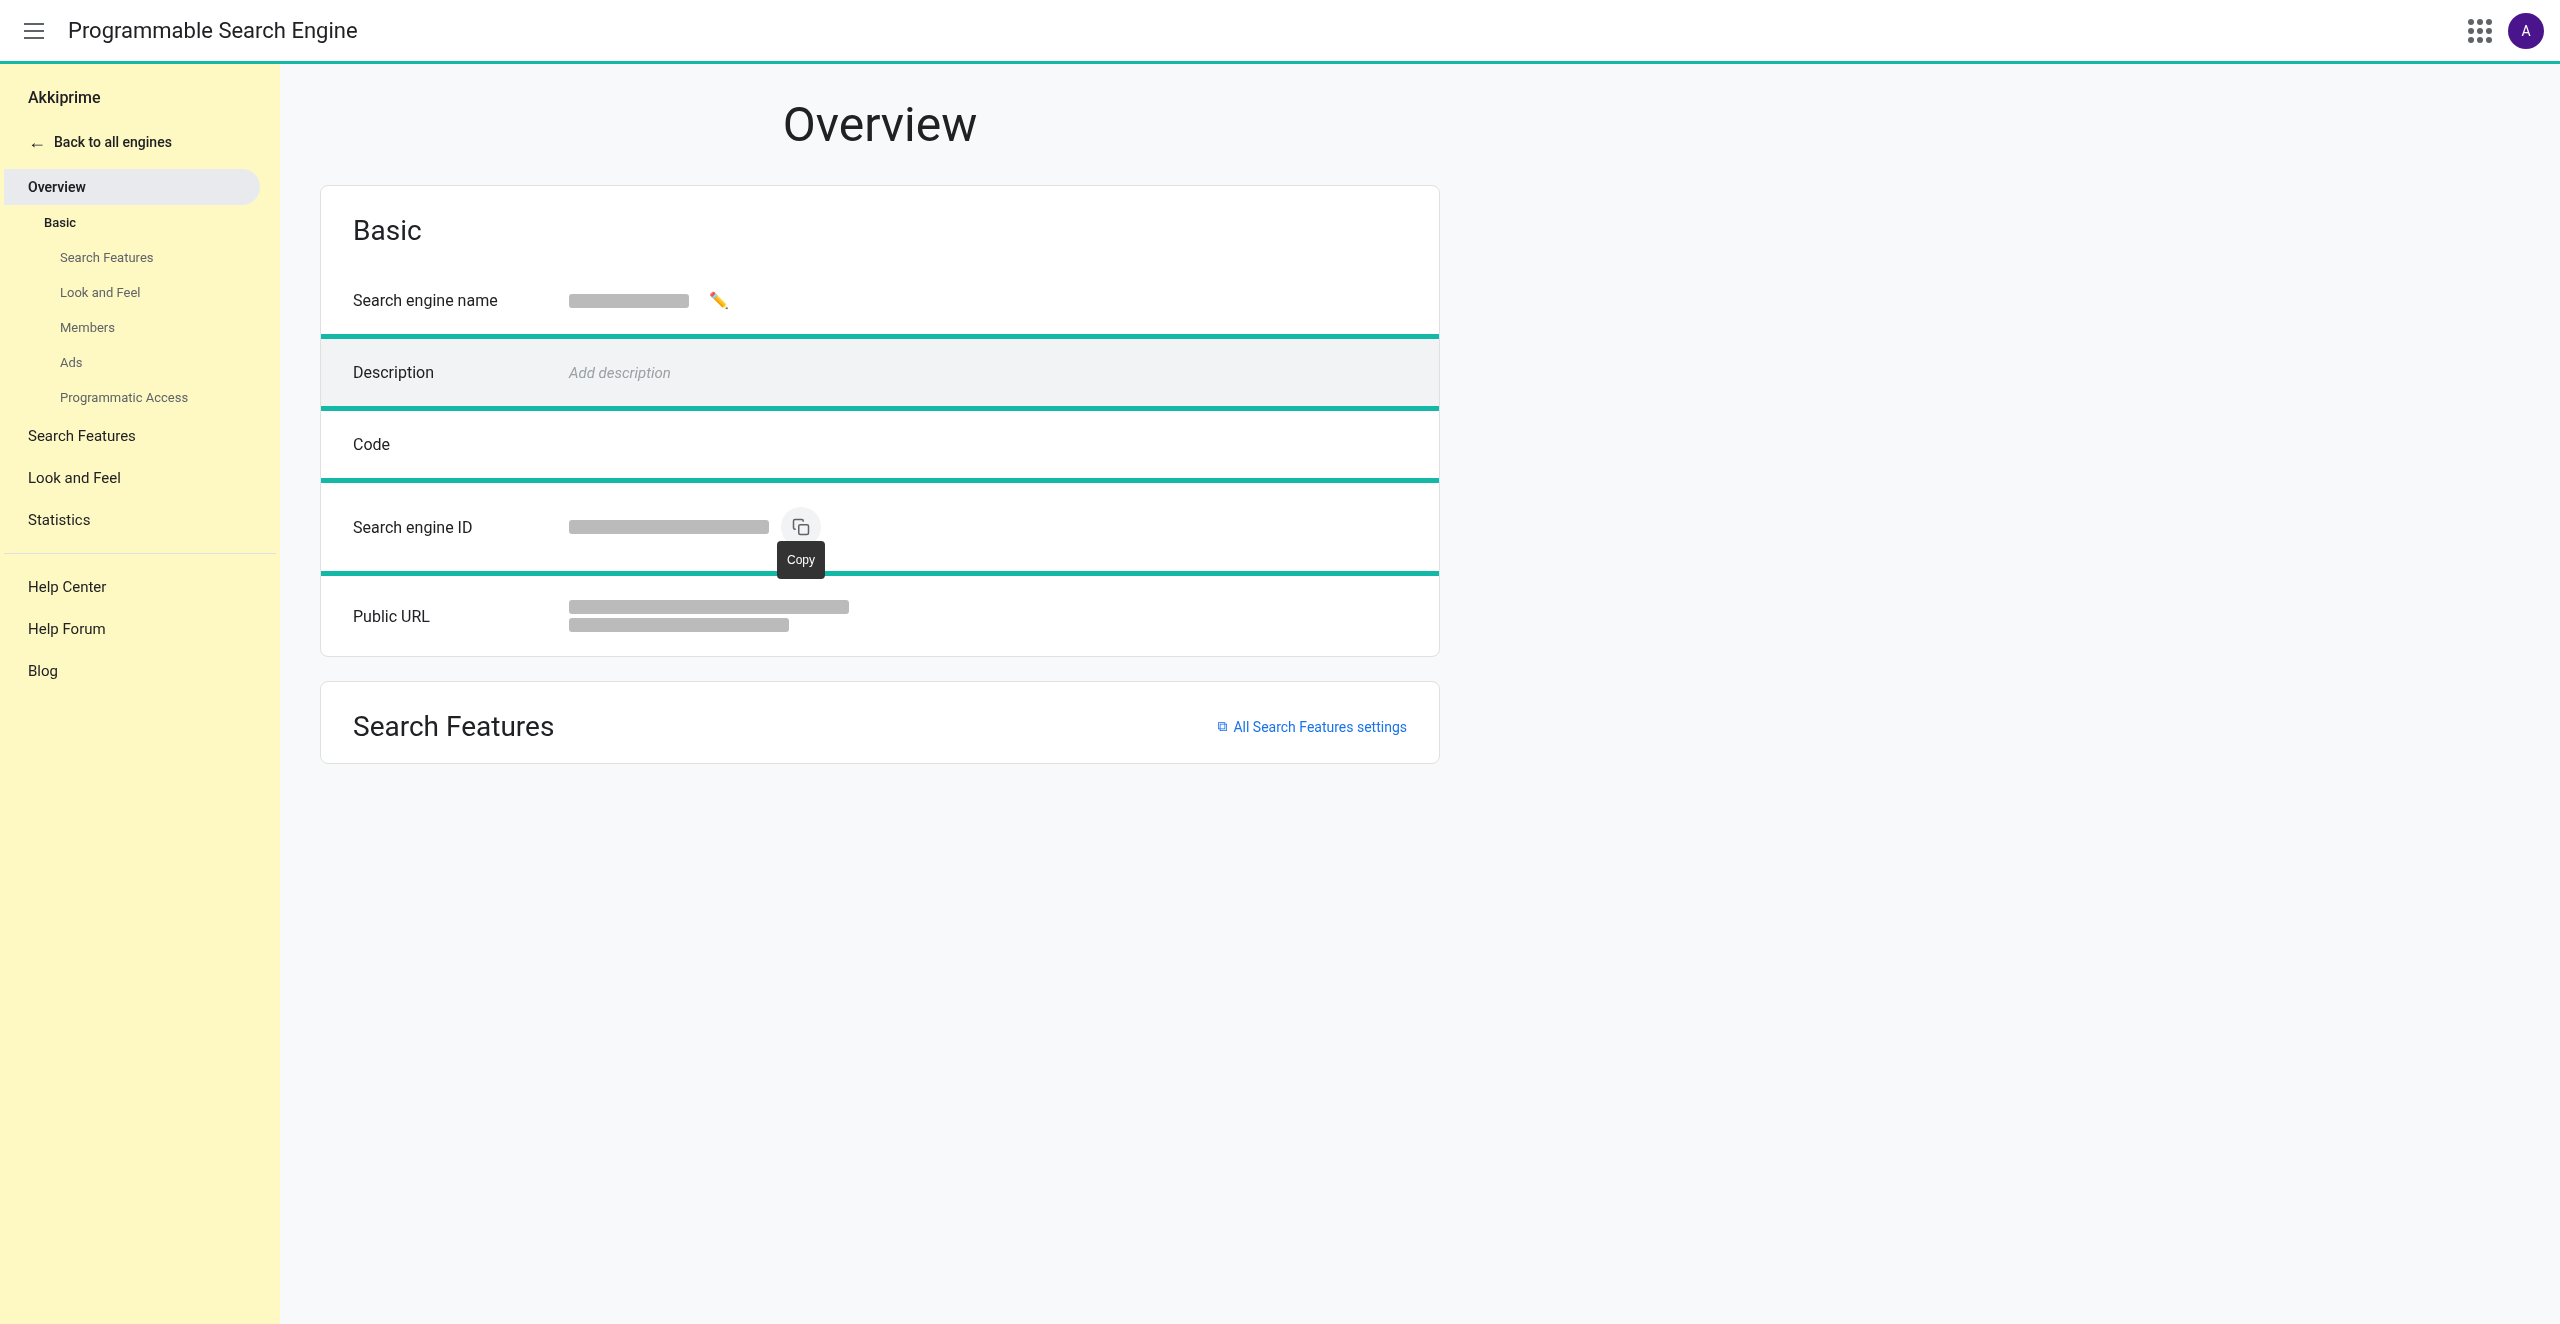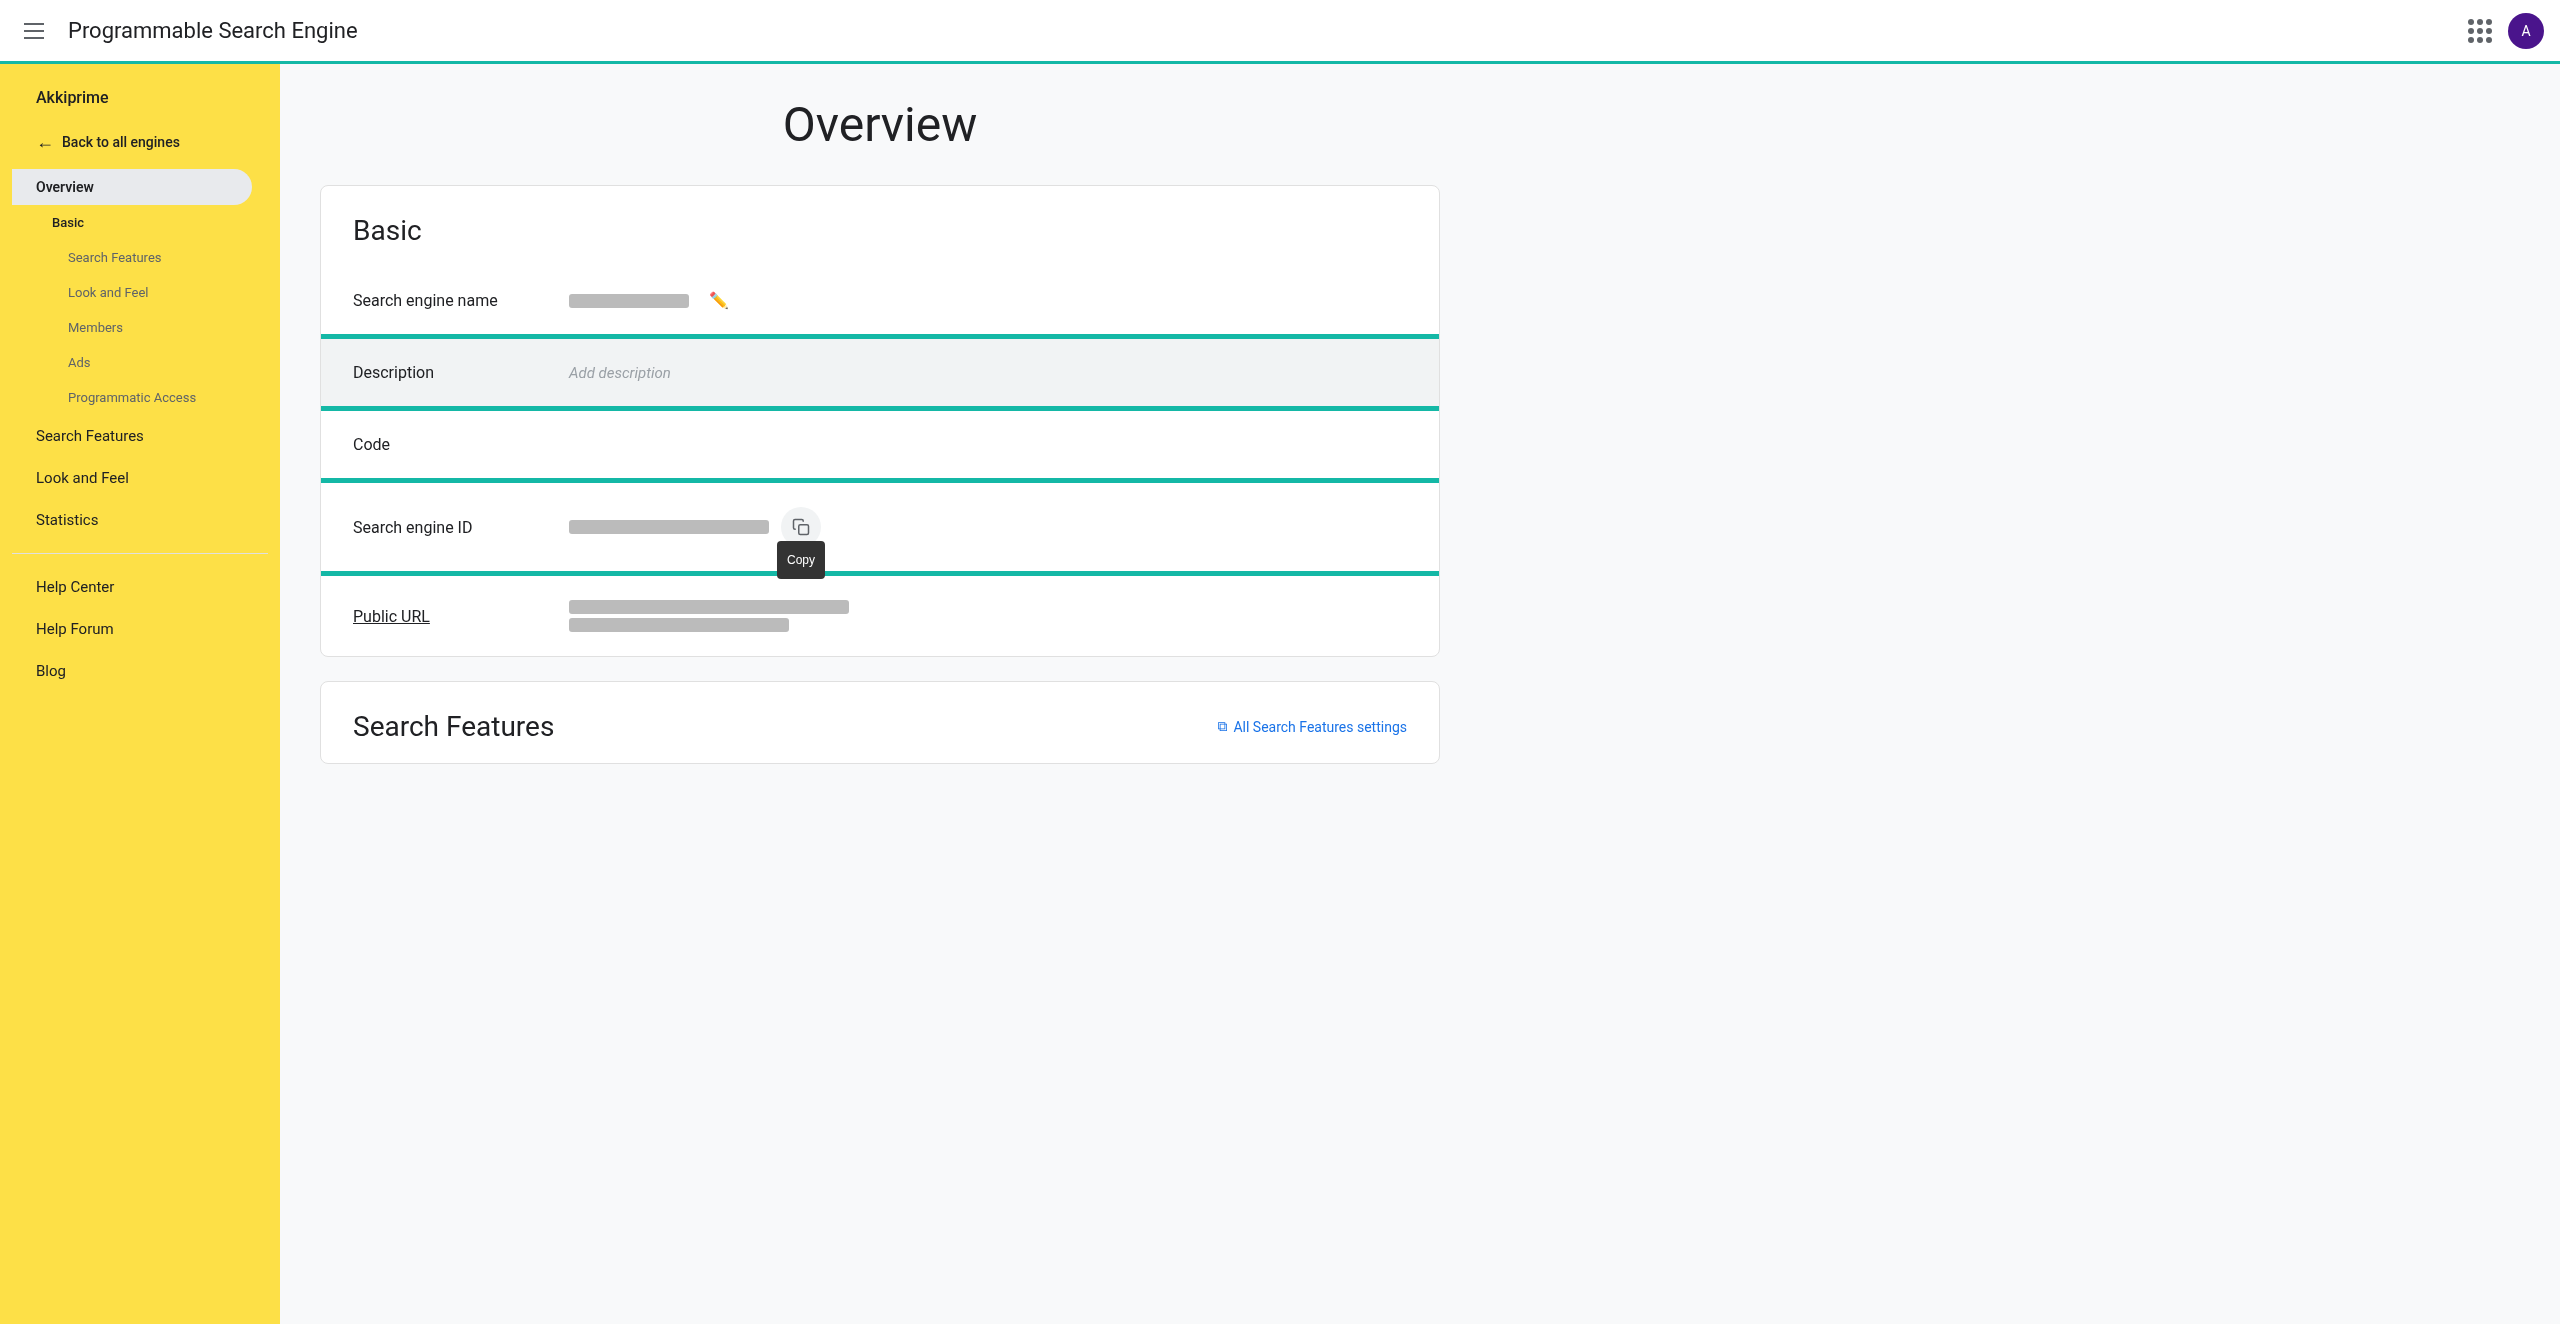--- a/index.html
+++ b/index.html
@@ -18,23 +18,23 @@
     .topbar-right { display: flex; align-items: center; gap: 16px; }
     .grid-icon { display: grid; grid-template-columns: repeat(3,6px); gap: 3px; cursor: pointer; }
     .grid-dot { width: 6px; height: 6px; background: #5f6368; border-radius: 50%; }
     .avatar { width: 36px; height: 36px; border-radius: 50%; background: #4a148c; cursor: pointer; overflow: hidden; display: flex; align-items: center; justify-content: center; color: white; font-size: 14px; }
 
     
     .layout { display: flex; padding-top: 64px; min-height: 100vh; }
 
     
     .sidebar {
-      width: 280px; min-height: calc(100vh - 64px); background: #fde047;
+      width: 280px; min-height: calc(100vh - 64px); background: #fef9c3;
       position: fixed; left: 0; top: 64px; bottom: 0; overflow-y: auto;
-      padding: 16px 12px;
+      padding: 16px 4px;
     }
     .sidebar-brand { padding: 8px 24px 16px; font-size: 16px; font-weight: 500; color: #202124; }
     .sidebar-back { display: flex; align-items: center; gap: 8px; padding: 8px 24px 16px; cursor: pointer; color: #202124; font-size: 14px; font-weight: 500; }
     .back-arrow { font-size: 18px; }
     .sidebar-item {
       display: flex; align-items: center; padding: 10px 24px;
       cursor: pointer; border-radius: 0 24px 24px 0; margin-right: 16px;
       font-size: 14px; color: #202124;
     }
     .sidebar-item.active { background: #e8eaed; font-weight: 600; }
@@ -43,21 +43,21 @@
     .sidebar-item.top-level { font-size: 15px; font-weight: 400; color: #202124; padding: 12px 24px; }
     .sidebar-divider { border: none; border-top: 1px solid #e0e0e0; margin: 12px 0; }
 
     
     .main { margin-left: 280px; flex: 1; padding: 32px 40px; max-width: 1200px; }
     .page-title { text-align: center; font-size: 48px; font-weight: 400; color: #202124; margin-bottom: 32px; }
 
     
     .card { background: #fff; border-radius: 8px; border: 1px solid #e0e0e0; margin-bottom: 24px; overflow: visible; }
     .card-section { padding: 24px 32px; border-bottom: 5px solid #14b8a6; display: flex; align-items: center; gap: 16px; }
-    .card-section:last-child { border-bottom: none; text-decoration: underline; }
+    .card-section:last-child { border-bottom: none; }
     .card-section.highlighted { background: #f1f3f4; }
     .field-label { font-size: 16px; color: #202124; font-weight: 400; min-width: 200px; }
     .field-value { font-size: 15px; color: #202124; display: flex; align-items: center; gap: 12px; flex: 1; }
     .field-value.muted { color: #9aa0a6; font-style: italic; }
     .field-value.link { color: #1a73e8; text-decoration: none; cursor: pointer; }
     .edit-icon { color: #5f6368; cursor: pointer; font-size: 16px; margin-left: 8px; }
     .copy-btn {
       width: 40px; height: 40px; border-radius: 50%; background: #f1f3f4;
       border: none; cursor: pointer; display: flex; align-items: center; justify-content: center;
       position: relative;

